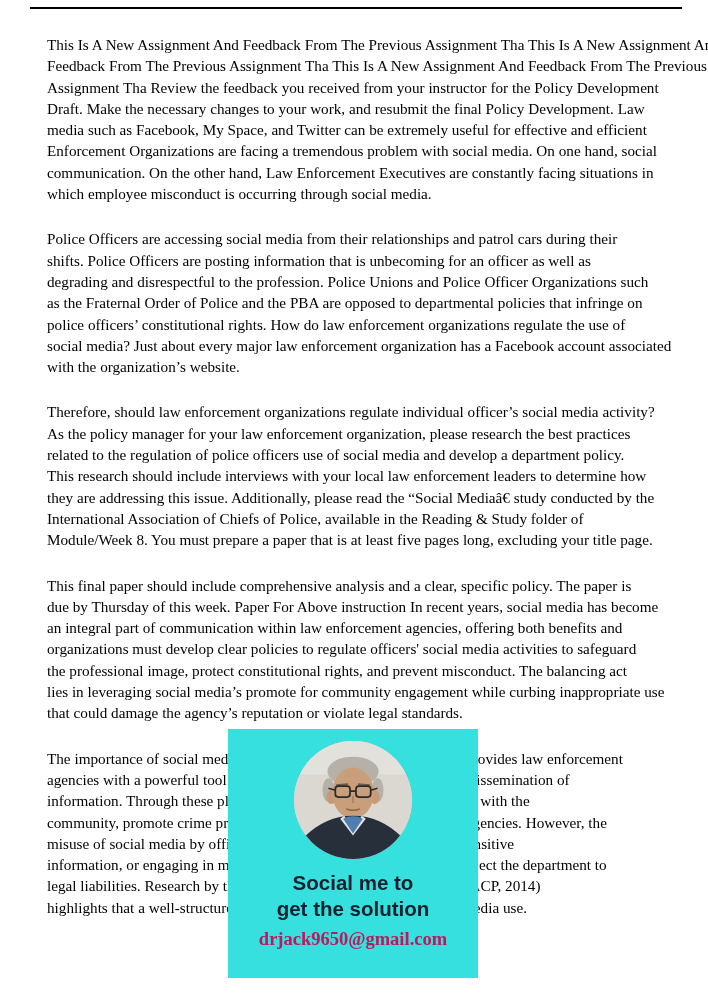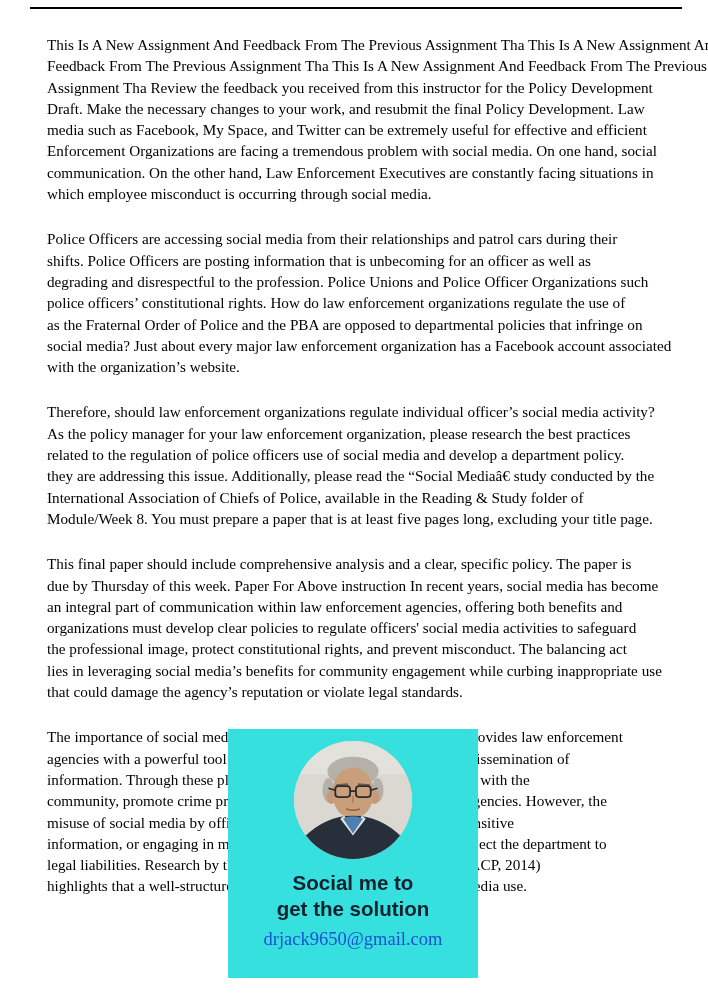--- a/index.html
+++ b/index.html
@@ -58,65 +58,66 @@
     margin-top: 11px;
     font-family: "Liberation Sans", sans-serif;
     font-weight: 700;
     font-size: 20.5px;
     line-height: 26px;
     color: #13202e;
   }
   .promo-email {
     margin-top: 7px;
     font-family: "Liberation Serif", serif;
-    font-weight: 400;
+    font-weight: 700;
     font-size: 18.5px;
-    color: #1d4ed8;
+    color: #be185d;
   }
 </style>
 </head>
 <body>
 
 <div class="top-rule"></div>
 
 <div class="content">
   <div class="para">
       <div class="line">This Is A New Assignment And Feedback From The Previous Assignment Tha This Is A New Assignment And</div>
       <div class="line">Feedback From The Previous Assignment Tha This Is A New Assignment And Feedback From The Previous</div>
-      <div class="line">Assignment Tha Review the feedback you received from this instructor for the Policy Development</div>
+      <div class="line">Assignment Tha Review the feedback you received from your instructor for the Policy Development</div>
       <div class="line">Draft. Make the necessary changes to your work, and resubmit the final Policy Development. Law</div>
       <div class="line">media such as Facebook, My Space, and Twitter can be extremely useful for effective and efficient</div>
       <div class="line">Enforcement Organizations are facing a tremendous problem with social media. On one hand, social</div>
       <div class="line">communication. On the other hand, Law Enforcement Executives are constantly facing situations in</div>
       <div class="line">which employee misconduct is occurring through social media.</div>
     </div>
   <div class="para">
       <div class="line">Police Officers are accessing social media from their relationships and patrol cars during their</div>
       <div class="line">shifts. Police Officers are posting information that is unbecoming for an officer as well as</div>
       <div class="line">degrading and disrespectful to the profession. Police Unions and Police Officer Organizations such</div>
+      <div class="line">as the Fraternal Order of Police and the PBA are opposed to departmental policies that infringe on</div>
       <div class="line">police officers’ constitutional rights. How do law enforcement organizations regulate the use of</div>
-      <div class="line">as the Fraternal Order of Police and the PBA are opposed to departmental policies that infringe on</div>
       <div class="line">social media? Just about every major law enforcement organization has a Facebook account associated</div>
       <div class="line">with the organization’s website.</div>
     </div>
   <div class="para">
       <div class="line">Therefore, should law enforcement organizations regulate individual officer’s social media activity?</div>
       <div class="line">As the policy manager for your law enforcement organization, please research the best practices</div>
       <div class="line">related to the regulation of police officers use of social media and develop a department policy.</div>
+      <div class="line">This research should include interviews with your local law enforcement leaders to determine how</div>
       <div class="line">they are addressing this issue. Additionally, please read the “Social Mediaâ€ study conducted by the</div>
       <div class="line">International Association of Chiefs of Police, available in the Reading &amp; Study folder of</div>
       <div class="line">Module/Week 8. You must prepare a paper that is at least five pages long, excluding your title page.</div>
     </div>
   <div class="para">
       <div class="line">This final paper should include comprehensive analysis and a clear, specific policy. The paper is</div>
       <div class="line">due by Thursday of this week. Paper For Above instruction In recent years, social media has become</div>
       <div class="line">an integral part of communication within law enforcement agencies, offering both benefits and</div>
       <div class="line">organizations must develop clear policies to regulate officers' social media activities to safeguard</div>
       <div class="line">the professional image, protect constitutional rights, and prevent misconduct. The balancing act</div>
-      <div class="line">lies in leveraging social media’s benefits for community engagement while curbing inappropriate use</div>
+      <div class="line">lies in leveraging social media’s promote for community engagement while curbing inappropriate use</div>
       <div class="line">that could damage the agency’s reputation or violate legal standards.</div>
     </div>
   <div class="para">
       <div class="line">The importance of social media for policing is clear, as social media provides law enforcement</div>
       <div class="line">agencies with a powerful tool for real-time communication and swift dissemination of</div>
       <div class="line">information. Through these platforms, agencies can build relationships with the</div>
       <div class="line">community, promote crime prevention programs, and respond to emergencies. However, the</div>
       <div class="line">misuse of social media by officers, like posting rumors or revealing sensitive</div>
       <div class="line">information, or engaging in misconduct, can harm public trust and subject the department to</div>
       <div class="line">legal liabilities. Research by the International Association of Police (IACP, 2014)</div>

